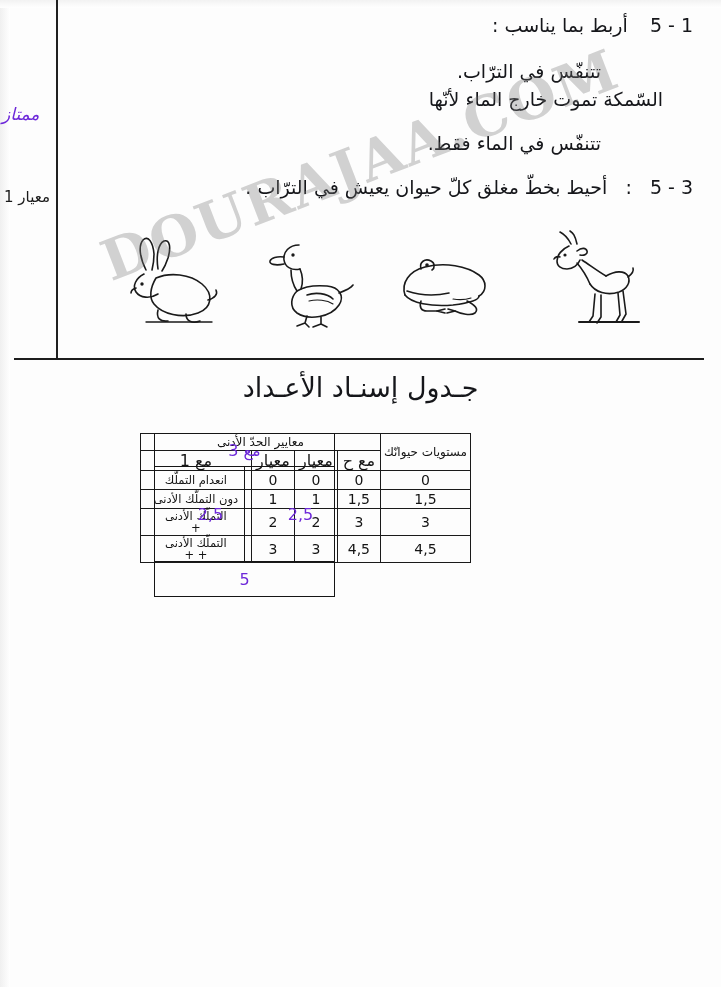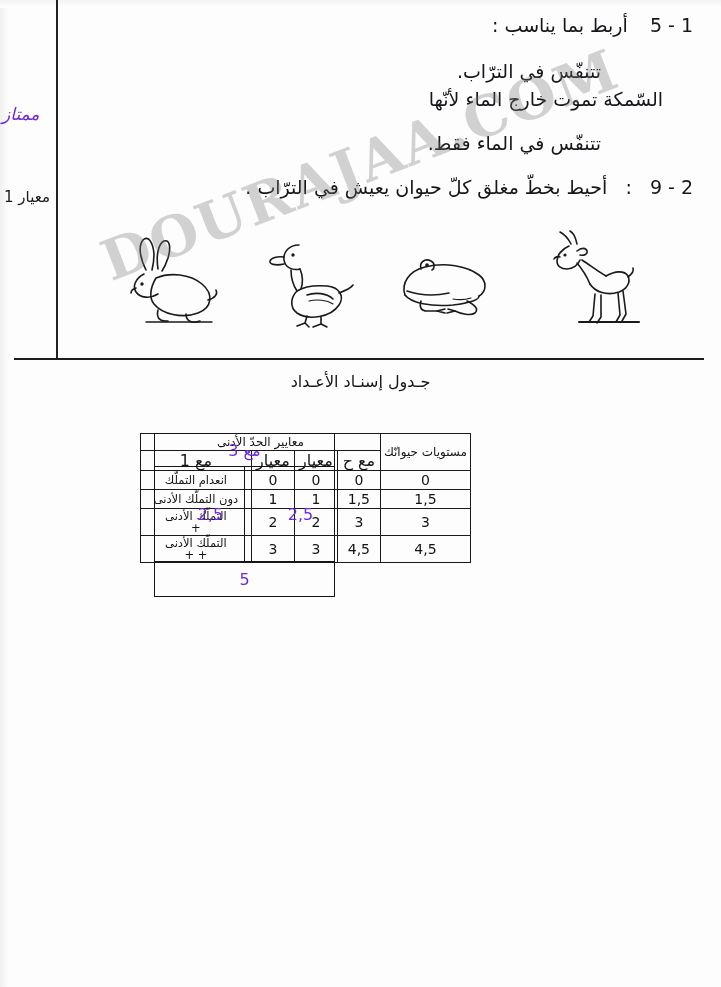--- a/index.html
+++ b/index.html
@@ -128,21 +128,21 @@
     border-top: 2px solid #1d1d1d;
   }
 
   
   #table-title {
     position: absolute;
     top: 372px;
     right: 0;
     width: 721px;
     text-align: center;
-    font-size: 16px;
+    font-size: 27px;
   }
 
   
   table.grid {
     border-collapse: collapse;
     direction: rtl;
   }
   table.grid td, table.grid th {
     border: 1px solid #1a1a1a;
     font-size: 12px;
@@ -226,21 +226,21 @@
     <span>1 - 5</span>
     <span style="display:inline-block;width:10px"></span>
     <span>أربط بما يناسب :</span>
   </div>
 
   <div id="ex1-line1" class="hw hw-ink">تتنفّس في الترّاب.</div>
   <div id="ex1-line2" class="hw hw-ink">السّمكة تموت خارج الماء لأنّها</div>
   <div id="ex1-line3" class="hw hw-ink">تتنفّس في الماء فقط.</div>
 
   <div id="ex2-head" class="hw hw-ink">
-    <span>2 - 9</span>
+    <span>3 - 5</span>
     <span style="display:inline-block;width:6px"></span>
     <span>:</span>
     <span style="display:inline-block;width:6px"></span>
     <span>أحيط بخطّ مغلق كلّ حيوان يعيش في الترّاب .</span>
   </div>
 
   <div id="animal-row">
 
     <div class="animal" style="right:4px;">
       <svg width="120" height="105" viewBox="0 0 120 105" fill="none" stroke="#1a1a1a" stroke-width="1.6" stroke-linecap="round" stroke-linejoin="round">

